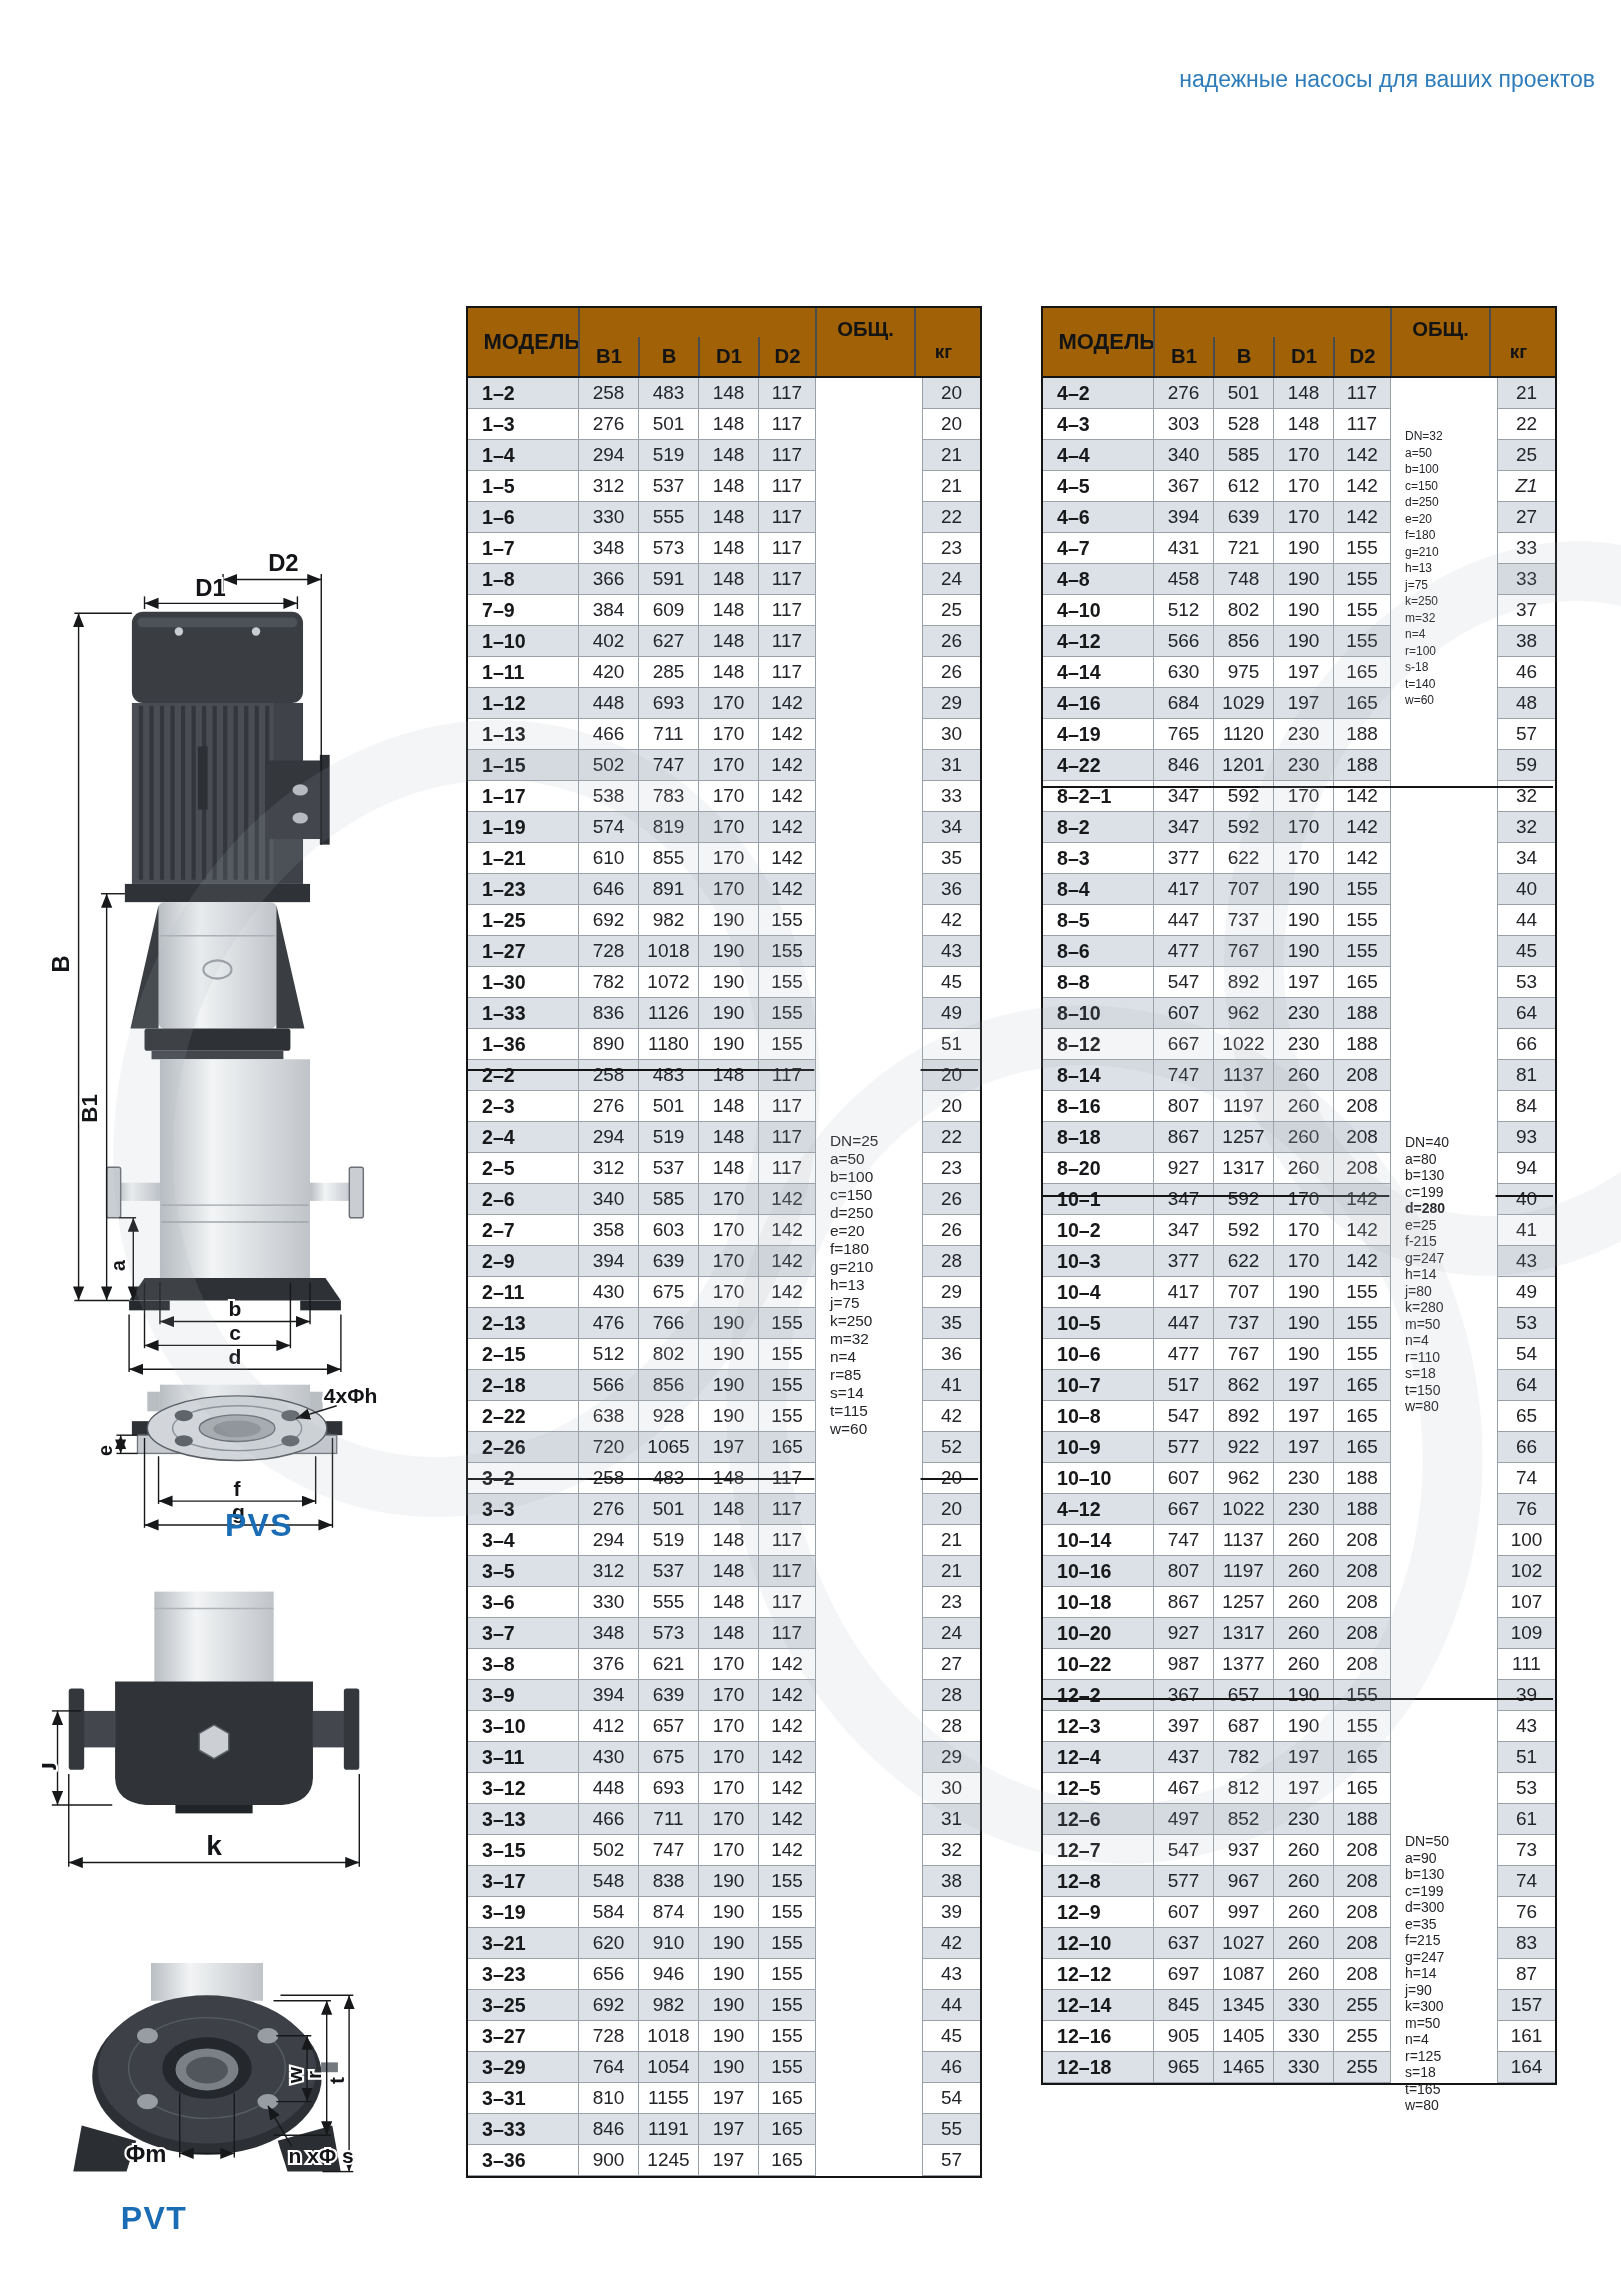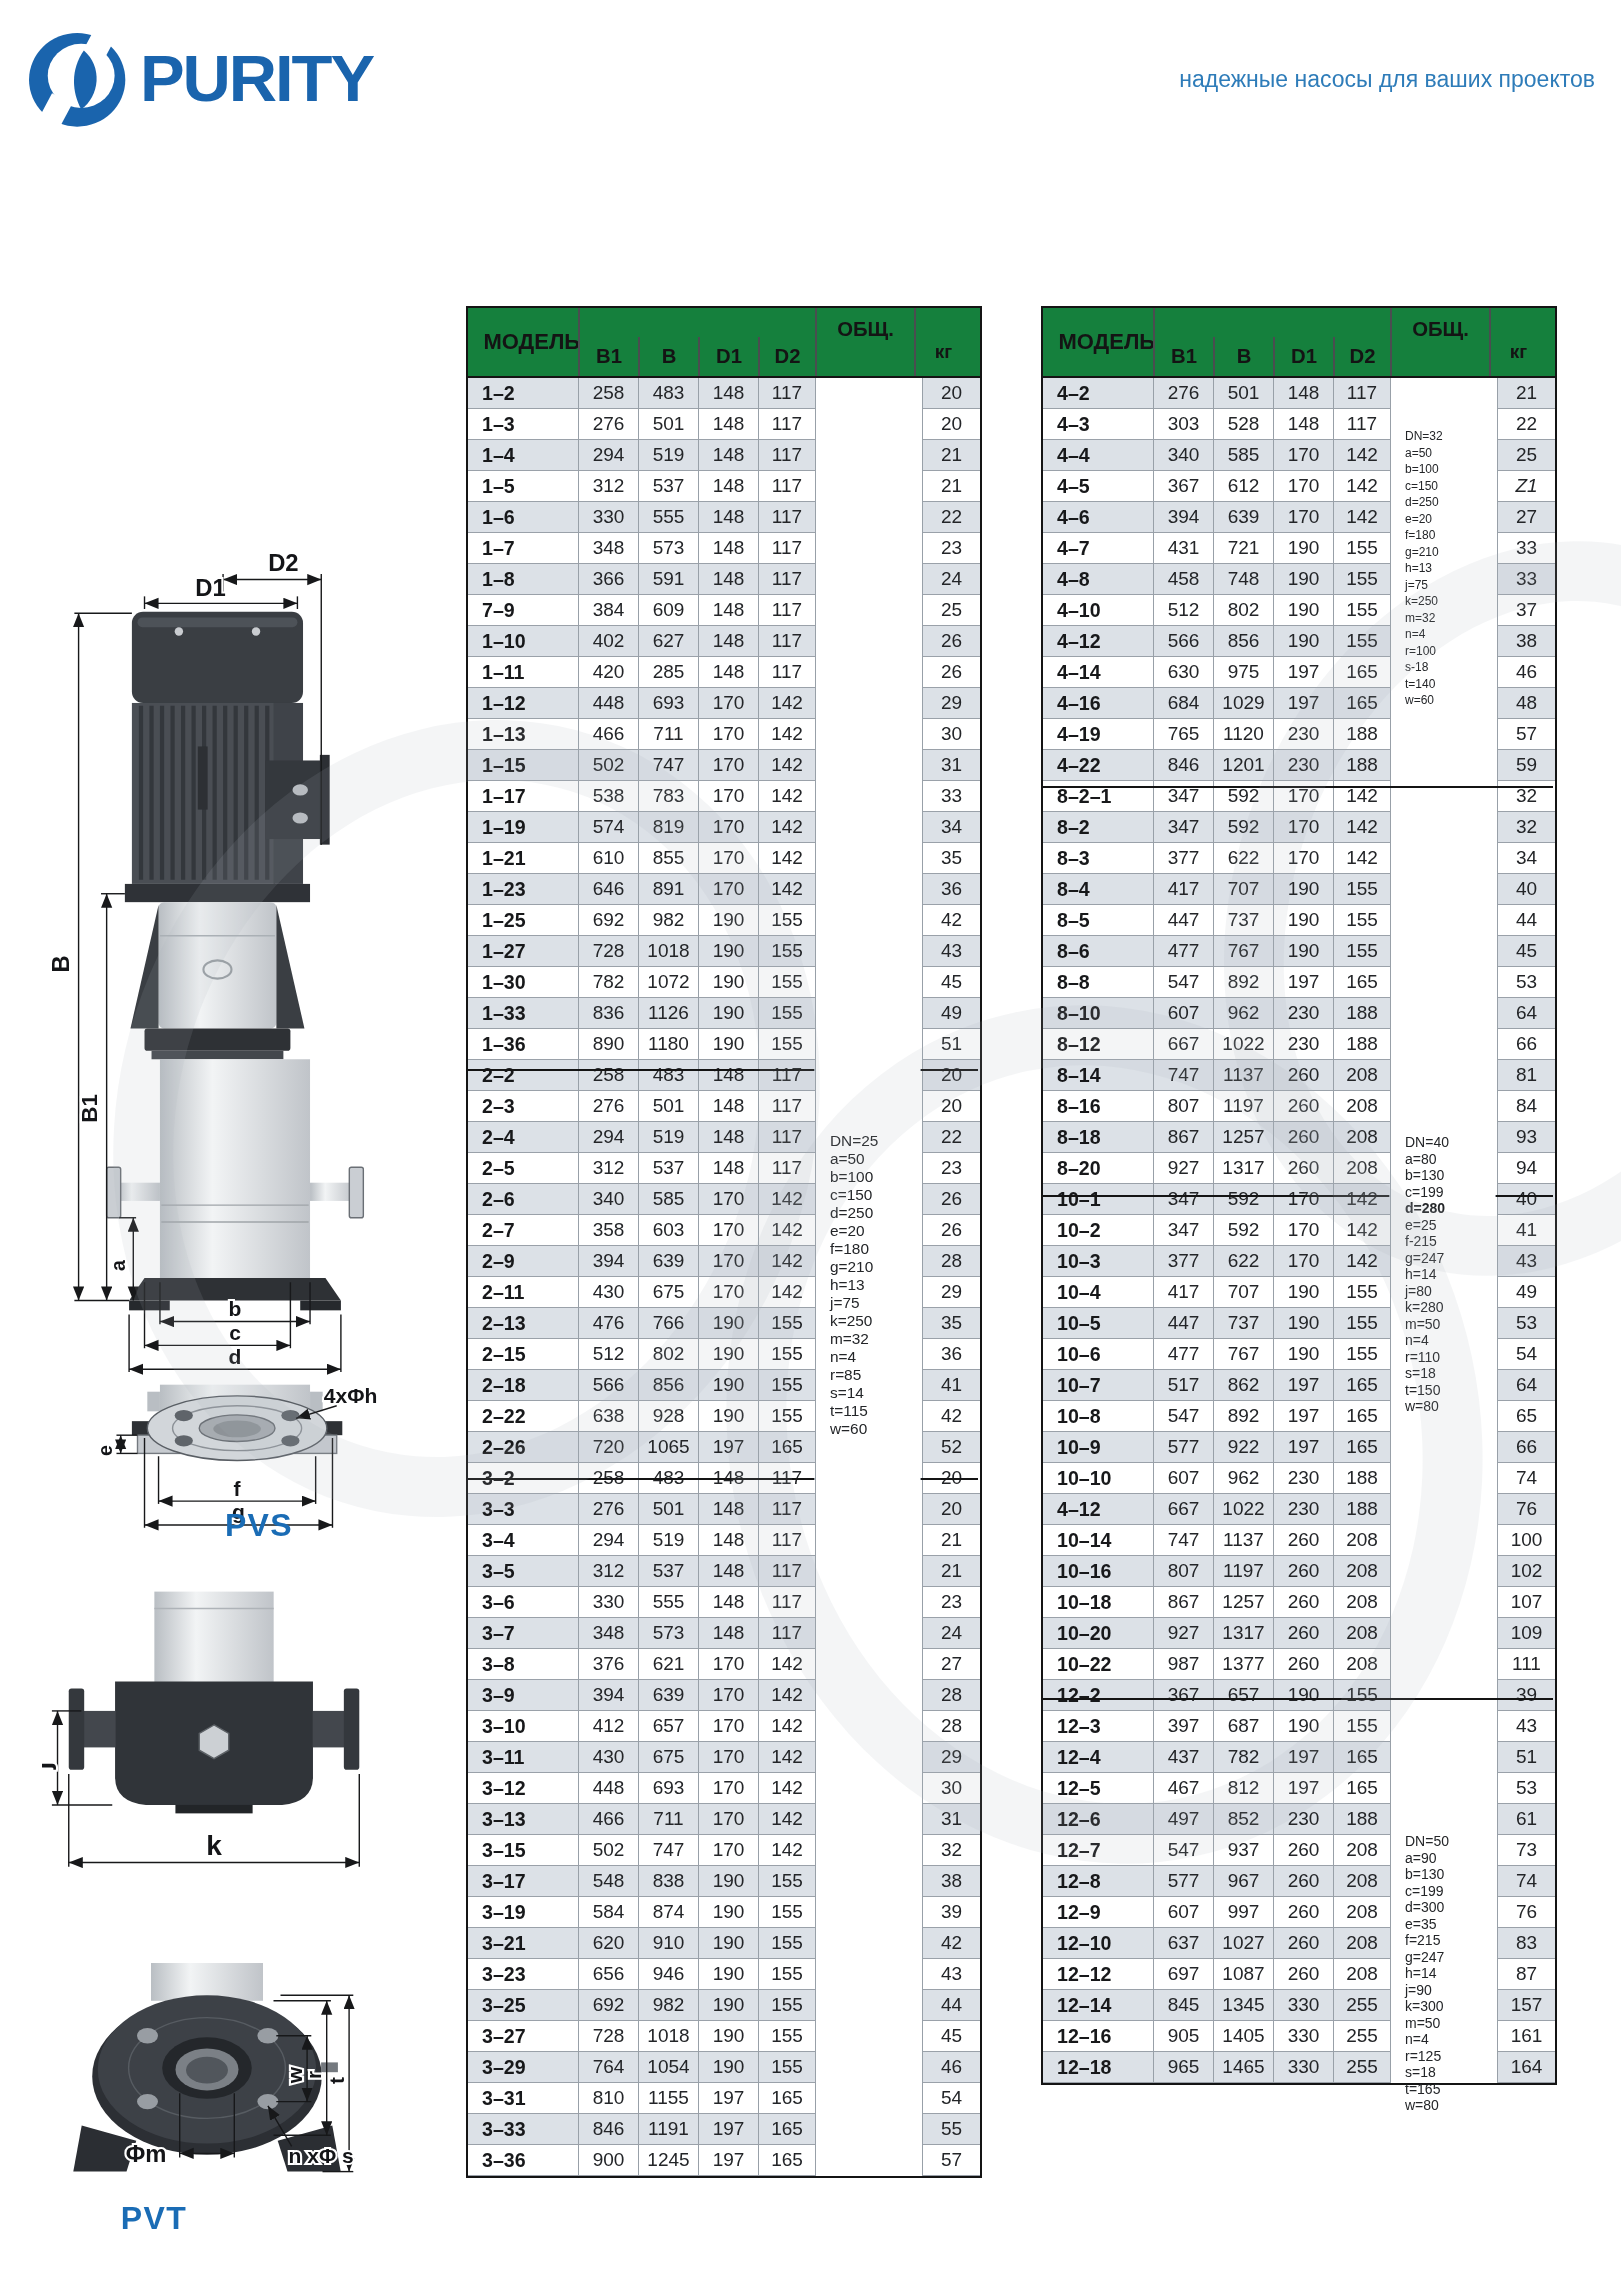--- a/index.html
+++ b/index.html
@@ -13,21 +13,21 @@
   .tagline{position:absolute;right:27px;top:66px;font-size:23px;color:#2e7cb9;z-index:2;}
 
   
   .wm{position:absolute;border-radius:50%;border:60px solid rgba(168,176,186,.13);
       z-index:4;pointer-events:none;}
   .wm1{left:119px;top:715px;width:575px;height:687px;transform:rotate(18deg);}
   .wm2{left:729px;top:1003px;width:631px;height:743px;transform:rotate(-12deg);}
   .wm3{left:1234px;top:533px;width:477px;height:631px;transform:rotate(20deg);}
 
   
-  .tbl{position:absolute;border:2.8px solid #141414;background:#15803d;width:516px;
+  .tbl{position:absolute;border:2.8px solid #141414;background:#a16207;width:516px;
        box-sizing:border-box;z-index:2;}
   .tbl-left{left:466px;top:306px;}
   .tbl-right{left:1041px;top:306px;}
   .thead{display:flex;height:68px;border-bottom:2.8px solid #141414;}
   .hc{box-sizing:border-box;display:flex;font-weight:bold;color:#141414;position:relative;}
   .w0{width:111px}.w1{width:60px}.w2{width:60px}.w3{width:60px}.w4{width:57px}.w5{width:99px}.w6{width:57px}
   .hc.hmodel{align-items:center;padding-left:15.4px;font-size:22px;}
   .hc.sub{align-items:flex-end;justify-content:center;padding-bottom:8.4px;font-size:20.3px;}
   .hc.obsh{align-items:flex-start;justify-content:center;padding-top:9.8px;font-size:20.3px;}
   .hc.hkg{align-items:flex-end;justify-content:center;padding-bottom:12.6px;font-size:19px;}
@@ -61,30 +61,20 @@
   .pvs-label{left:203px;top:1495px;margin-top:12px;}
   .pvt-label{left:98px;top:2200px;}
   text.dim{font-weight:bold;fill:#141518;paint-order:stroke;stroke:#ffffff;stroke-width:6px;
            font-family:"Liberation Sans",sans-serif;}
 </style>
 </head>
 <body>
 
 <div class="page">
 
-  <div class="logo">
-    <svg viewBox="0 0 160 160">
-      <ellipse cx="78" cy="82" rx="72" ry="70" fill="#1a64ad"></ellipse>
-      <ellipse cx="84" cy="76" rx="50" ry="48" fill="#ffffff"></ellipse>
-      <rect x="96" y="-12" width="34" height="74" fill="#ffffff" transform="rotate(28 113 25)"></rect>
-      <rect x="22" y="106" width="34" height="70" fill="#ffffff" transform="rotate(28 39 141)"></rect>
-      <path d="M88,38 C116,62 112,106 84,126 C70,100 68,66 88,38 Z" fill="#1a64ad"></path>
-    </svg>
-    <div class="brand">PURITY</div>
-  </div>
 
   <div class="tagline">надежные насосы для ваших проектов</div>
 
   <svg class="pvs" viewBox="0 0 560 1470">
     <defs>
       <linearGradient id="gs1" x1="0" y1="0" x2="1" y2="0">
         <stop offset="0" stop-color="#b9bec3"></stop>
           <stop offset="0.35" stop-color="#f2f4f5"></stop>
           <stop offset="1" stop-color="#c0c4c9"></stop>
       </linearGradient>

